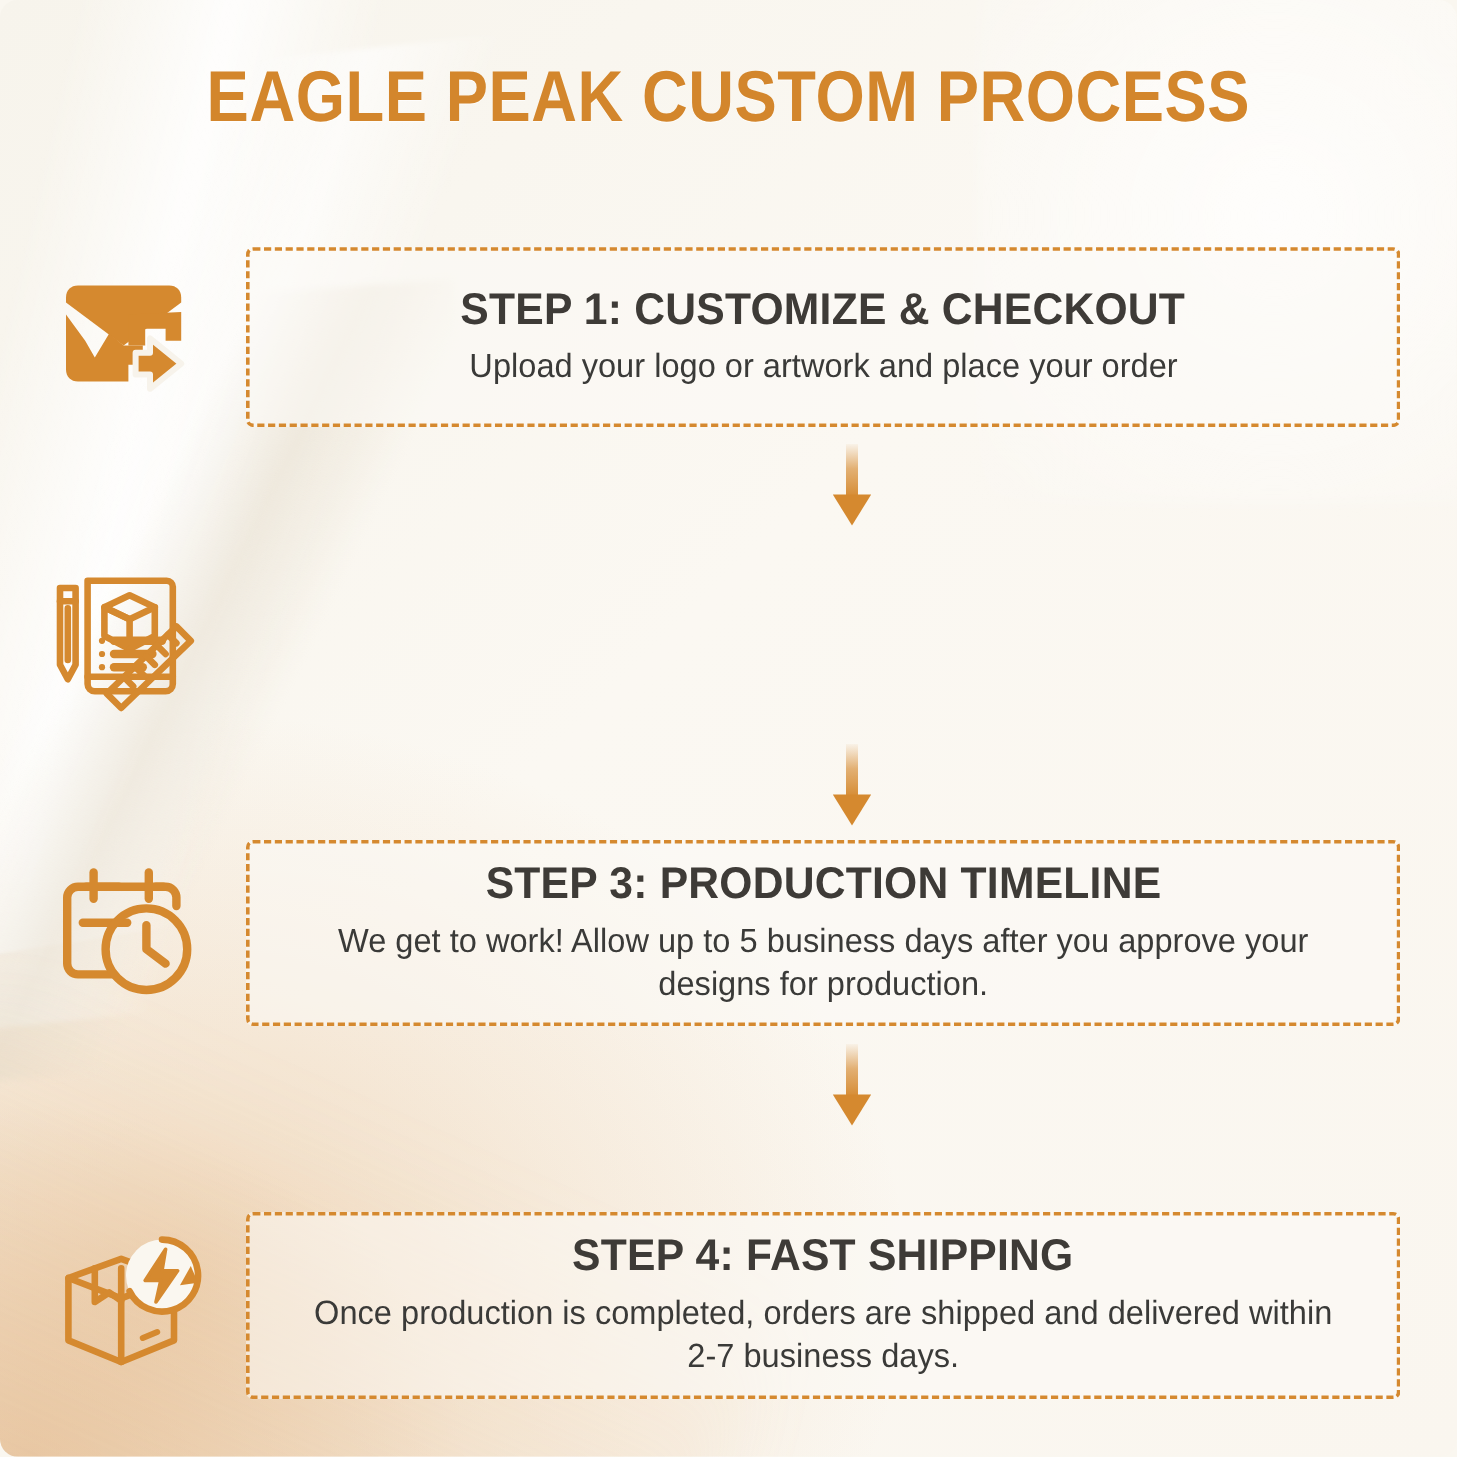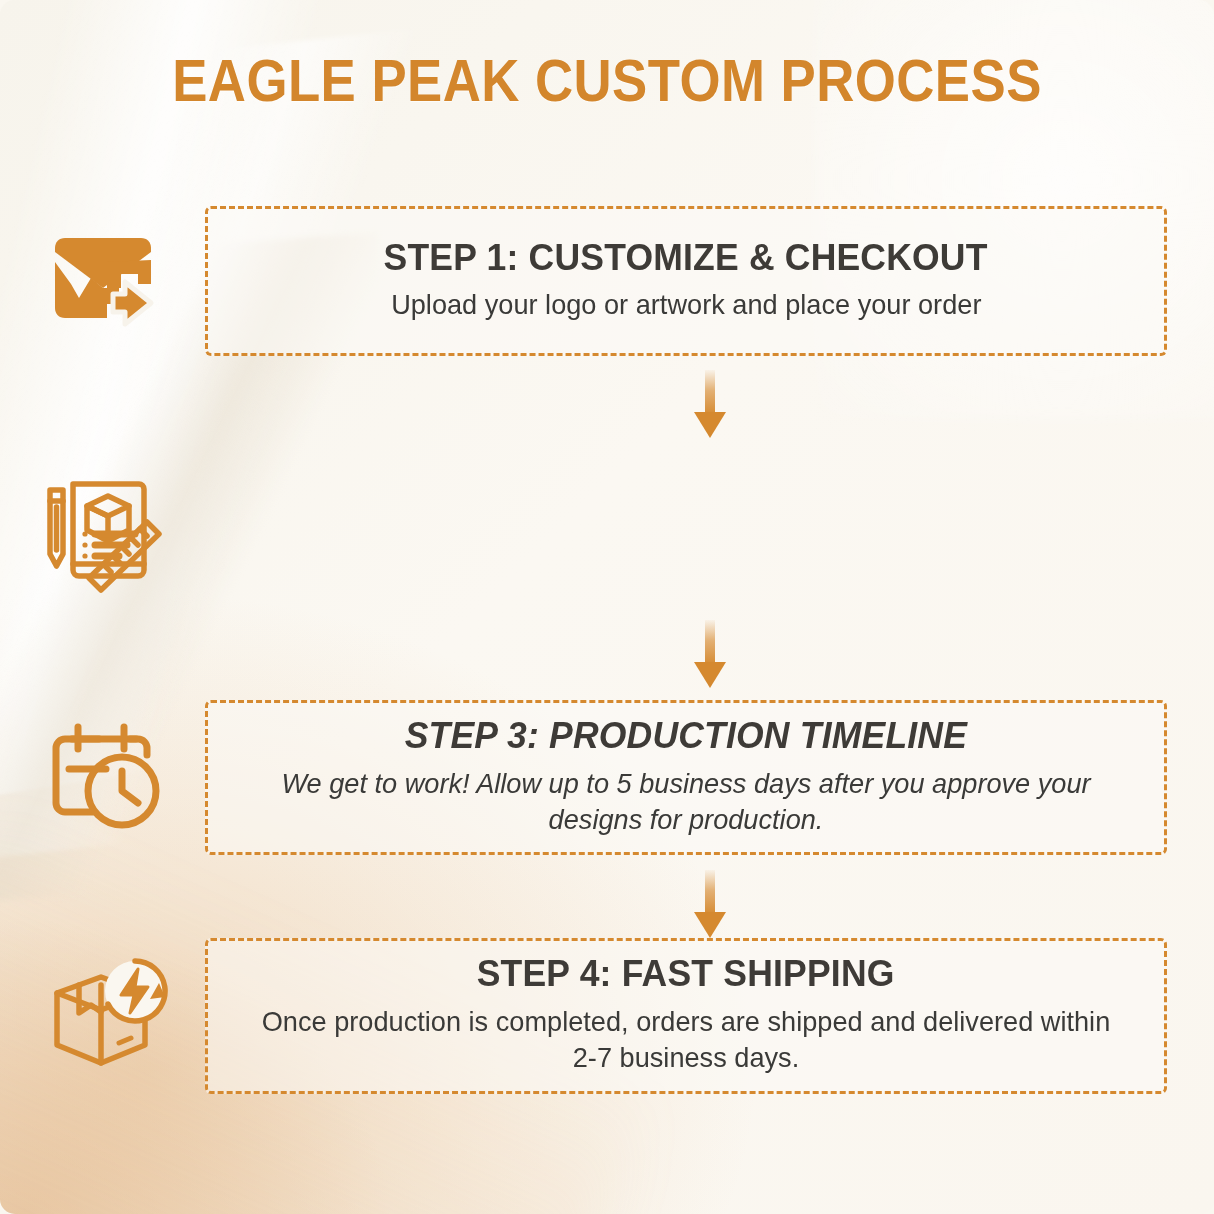--- a/index.html
+++ b/index.html
@@ -272,21 +272,21 @@
 
         <path d="M40 8 L40 30"></path>
         <path d="M86 8 L86 30"></path>
 
         <path d="M31 50 L68 50"></path>
 
         <circle cx="84" cy="72" r="34" stroke-width="7"></circle>
         <path d="M84 52 L84 72 L100 84" stroke-width="7"></path>
       </svg>
     </div>
-    <div class="step-box" style="height:155px;font-style:italic;">
+    <div class="step-box" style="height:155px;">
       <div class="step-heading">STEP 3: PRODUCTION TIMELINE</div>
       <div class="step-desc">We get to work! Allow up to 5 business days after you approve your designs for production.</div>
     </div>
   </div>
 
   <div class="connector" style="top:870px; height:70px;">
     <div class="arrow-shift">
       <svg width="40" height="70" viewBox="0 0 40 70" aria-hidden="true">
         <defs>
           <linearGradient id="ag3" x1="0" y1="0" x2="0" y2="1">
@@ -294,21 +294,21 @@
             <stop offset="45%" stop-color="#D5892F" stop-opacity="0.65"></stop>
             <stop offset="100%" stop-color="#D5892F" stop-opacity="1"></stop>
           </linearGradient>
         </defs>
         <rect x="15" y="0" width="10" height="46" fill="url(#ag3)"></rect>
         <path d="M4 42 L36 42 L20 68 Z" fill="#D5892F"></path>
       </svg>
     </div>
   </div>
 
-  <div class="step-row" style="top:930px; height:171px;">
+  <div class="step-row" style="top:1002px; height:171px;">
     <div class="step-icon">
       <svg width="132" height="122" viewBox="0 0 132 122" fill="none" stroke="#D5892F" stroke-width="5.5" stroke-linecap="round" stroke-linejoin="round" aria-hidden="true">
 
         <path d="M20 38 L64 22 L108 38 L108 90 L64 108 L20 90 Z"></path>
         <path d="M20 38 L64 55 L108 38"></path>
         <path d="M64 55 L64 108"></path>
 
         <path d="M42 30 L42 58 L54 50 L64 57 L64 30"></path>
 
         <path d="M82 88 L94 83" stroke-width="5"></path>

